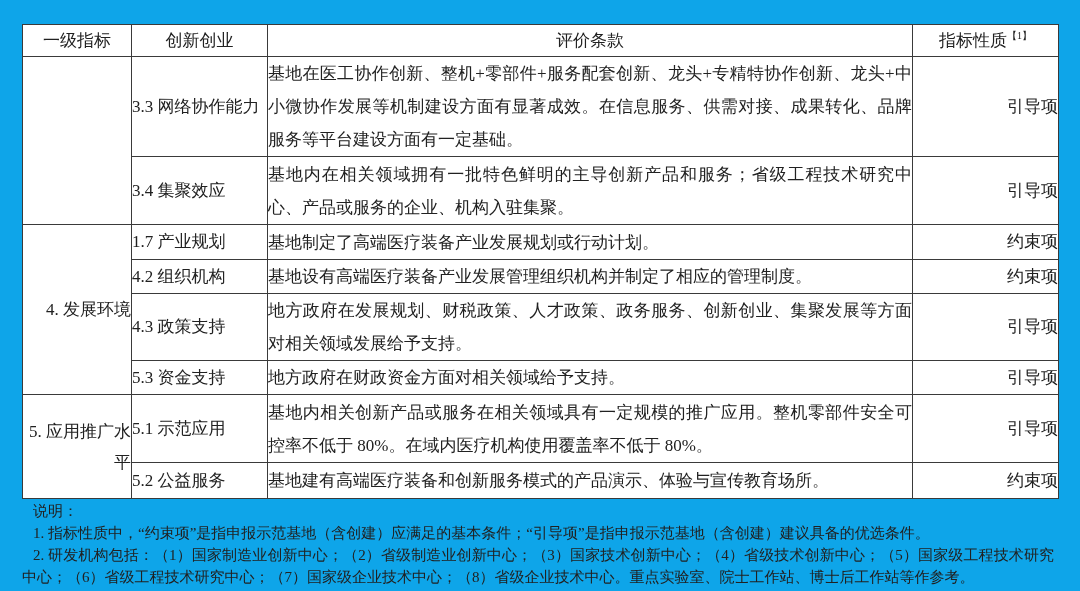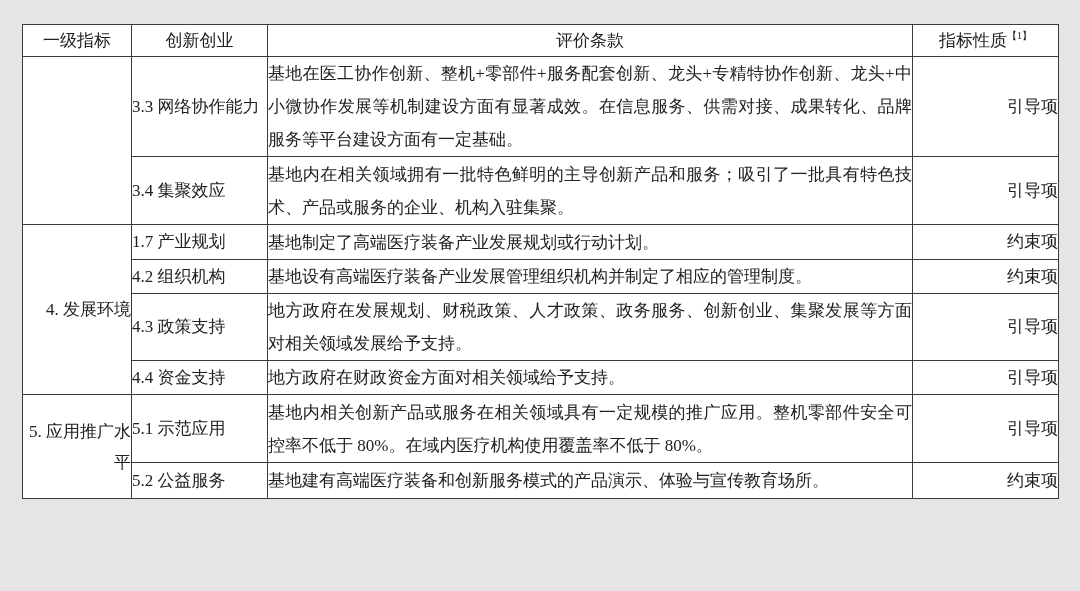--- a/index.html
+++ b/index.html
@@ -11,21 +11,21 @@
     width: 1080px;
     height: 591px;
     position: relative;
     font-family: "Liberation Serif", "DejaVu Serif", serif;
     color: #212121;
     overflow: hidden;
   }
   .page {
     position: absolute;
     inset: 0;
-    background: #e5e5e5;
+    background: #0ea5e9;
   }
   table.criteria {
     position: absolute;
     left: 22px;
     top: 24px;
     width: 1036px;
     border-collapse: collapse;
     table-layout: fixed;
     border: 1.5px solid #3a3a3a;
   }
@@ -115,21 +115,21 @@
 
     <tr class="h100">
       <td class="c1" rowspan="2"></td>
       <td class="c2">3.3 网络协作能力</td>
       <td class="c3">基地在医工协作创新、整机+零部件+服务配套创新、龙头+专精特协作创新、龙头+中小微协作发展等机制建设方面有显著成效。在信息服务、供需对接、成果转化、品牌服务等平台建设方面有一定基础。</td>
       <td class="c4">引导项</td>
     </tr>
 
     <tr class="h68">
       <td class="c2">3.4 集聚效应</td>
-      <td class="c3">基地内在相关领域拥有一批特色鲜明的主导创新产品和服务；吸引了一批具有特色技术、产品或服务的企业、机构入驻集聚。</td>
+      <td class="c3">基地内在相关领域拥有一批特色鲜明的主导创新产品和服务；省级工程技术研究中心、产品或服务的企业、机构入驻集聚。</td>
       <td class="c4">引导项</td>
     </tr>
 
     <tr class="h35">
       <td class="c1" rowspan="4">4. 发展环境</td>
       <td class="c2">1.7 产业规划</td>
       <td class="c3">基地制定了高端医疗装备产业发展规划或行动计划。</td>
       <td class="c4">约束项</td>
     </tr>
 
@@ -139,34 +139,39 @@
       <td class="c4">约束项</td>
     </tr>
 
     <tr class="h67">
       <td class="c2">4.3 政策支持</td>
       <td class="c3">地方政府在发展规划、财税政策、人才政策、政务服务、创新创业、集聚发展等方面对相关领域发展给予支持。</td>
       <td class="c4">引导项</td>
     </tr>
 
     <tr class="h33">
-      <td class="c2">4.4 资金支持</td>
+      <td class="c2">5.3 资金支持</td>
       <td class="c3">地方政府在财政资金方面对相关领域给予支持。</td>
       <td class="c4">引导项</td>
     </tr>
 
     <tr class="h68">
       <td class="c1" rowspan="2">5. 应用推广水平</td>
       <td class="c2">5.1 示范应用</td>
       <td class="c3">基地内相关创新产品或服务在相关领域具有一定规模的推广应用。整机零部件安全可控率不低于 80%。在域内医疗机构使用覆盖率不低于 80%。</td>
       <td class="c4">引导项</td>
     </tr>
 
     <tr class="h36">
       <td class="c2">5.2 公益服务</td>
       <td class="c3">基地建有高端医疗装备和创新服务模式的产品演示、体验与宣传教育场所。</td>
       <td class="c4">约束项</td>
     </tr>
   </tbody>
     </table>
 
+  <div class="notes">
+    <p>说明：</p>
+    <p>1. 指标性质中，“约束项”是指申报示范基地（含创建）应满足的基本条件；“引导项”是指申报示范基地（含创建）建议具备的优选条件。</p>
+    <p>2. 研发机构包括：（1）国家制造业创新中心；（2）省级制造业创新中心；（3）国家技术创新中心；（4）省级技术创新中心；（5）国家级工程技术研究中心；（6）省级工程技术研究中心；（7）国家级企业技术中心；（8）省级企业技术中心。重点实验室、院士工作站、博士后工作站等作参考。</p>
+  </div>
 
 </div>
 
 </body></html>

